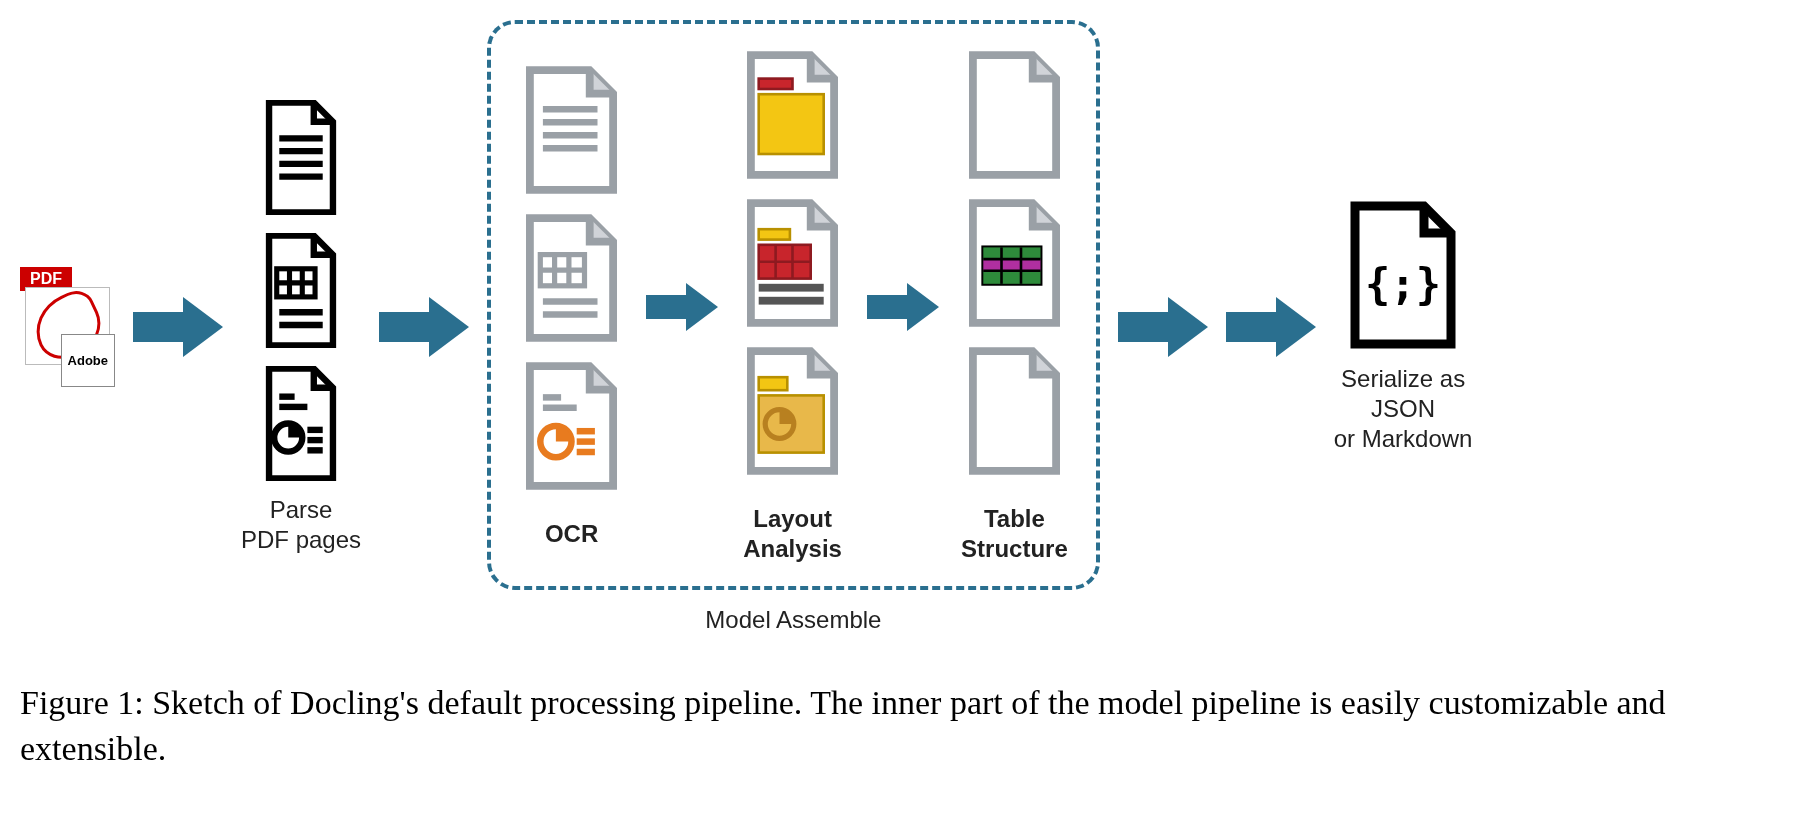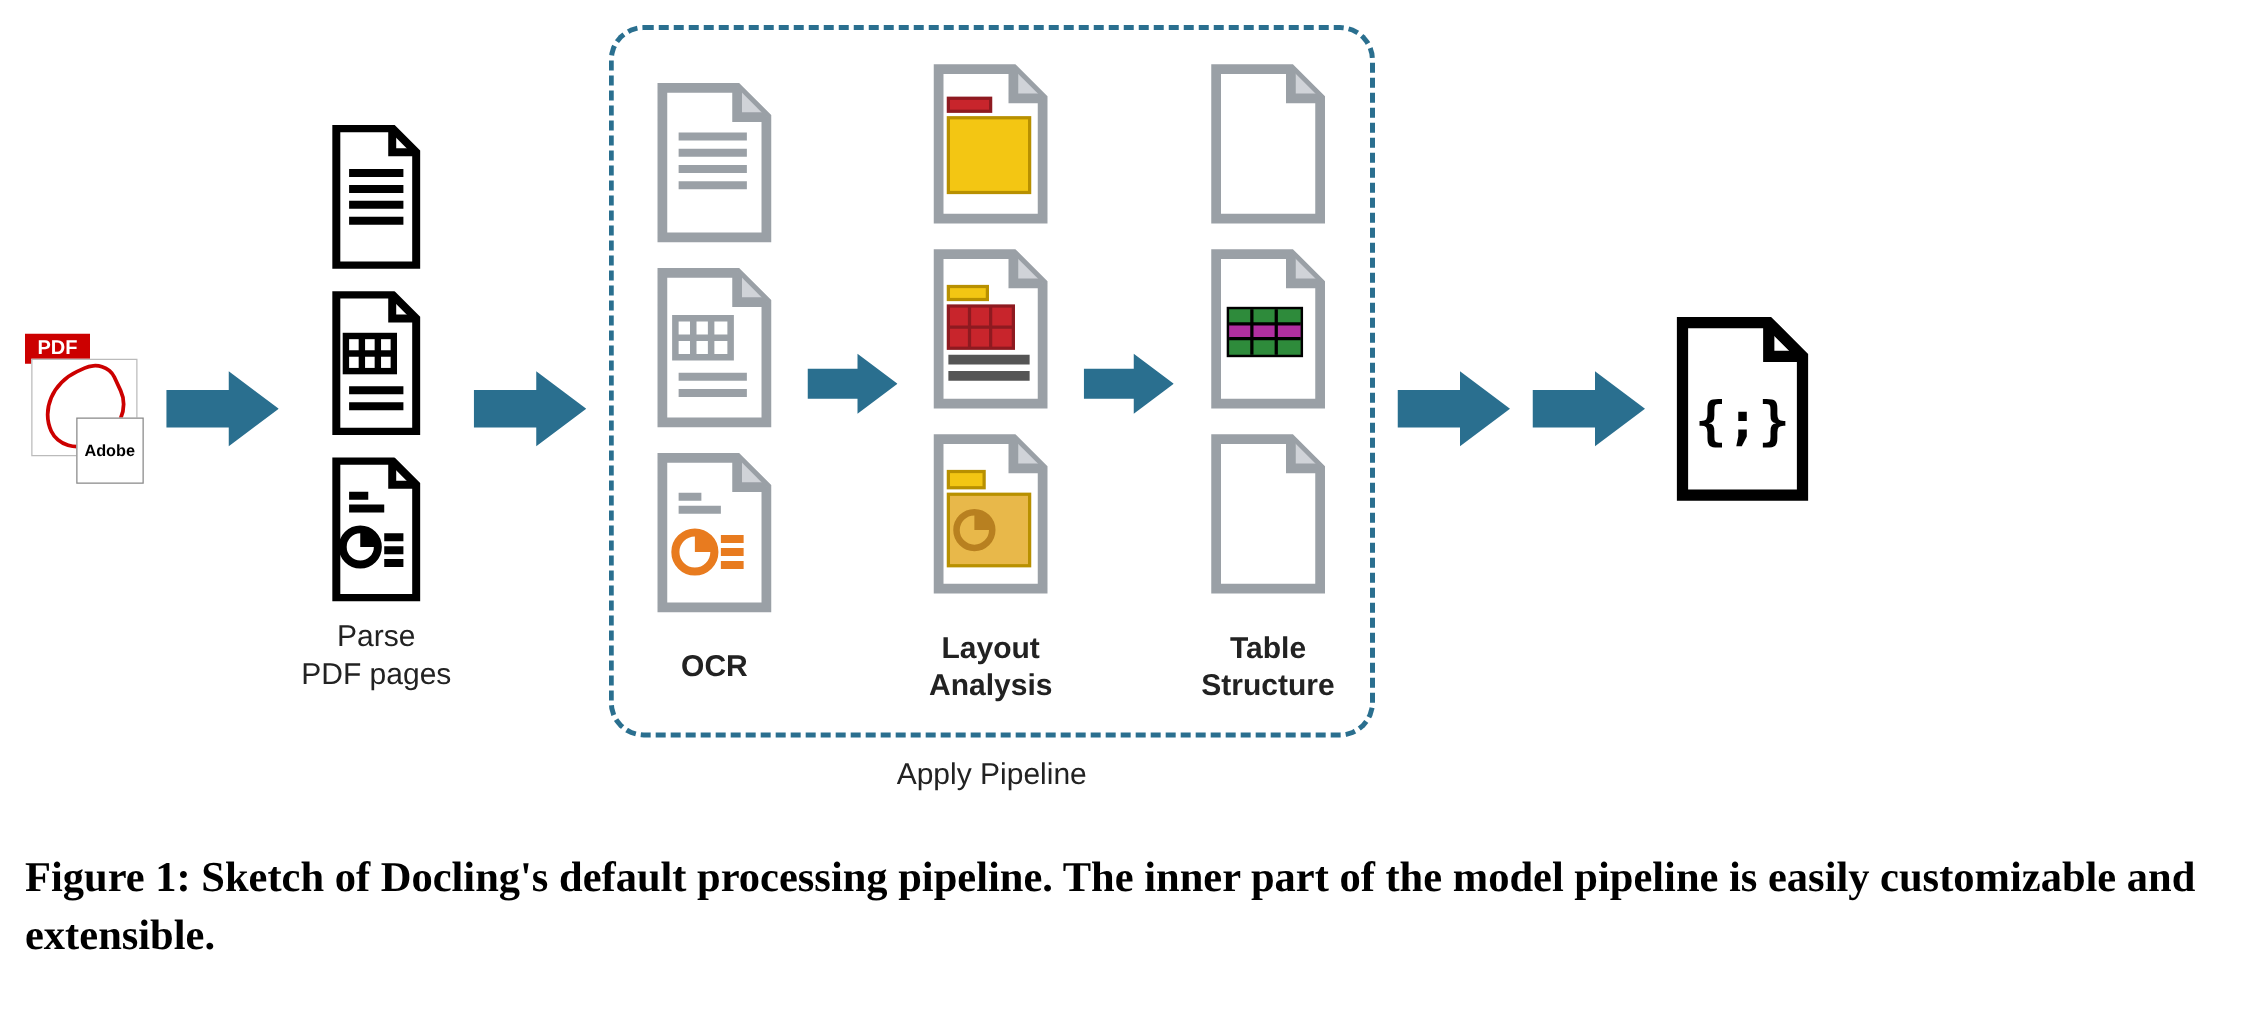--- a/index.html
+++ b/index.html
@@ -147,21 +147,20 @@
     height:150px;
     position:relative;
   }
   .serialize-icon svg{width:100%;height:100%;}
 
   .caption {
     margin-top:46px;
     font-family: Georgia, "Times New Roman", serif;
     font-size:34px;
     line-height:1.35;
-    font-weight:bold;
   }
 </style>
 </head>
 <body>
 
 <div class="diagram-wrap">
 
 <div class="flow">
 
   <div class="stage">
@@ -371,21 +370,21 @@
           <svg viewBox="0 0 80 100">
                 <path d="M8 4h46l18 18v74H8z" fill="#fff" stroke="#9aa0a6" stroke-width="6"></path>
                 <path d="M54 4v18h18" fill="#d0d3d8" stroke="#9aa0a6" stroke-width="6"></path>
               </svg>
         </div>
         <div class="col-label">Table
 Structure</div>
       </div>
 
     </div>
-    <div class="pipeline-outer-label">Apply Pipeline</div>
+    <div class="pipeline-outer-label">Model Assemble</div>
   </div>
 
   <div class="arrow">
     <svg width="90" height="70" viewBox="0 0 90 70">
           <polygon points="0,20 50,20 50,5 90,35 50,65 50,50 0,50" fill="#2a6f8f"></polygon>
         </svg>
   </div>
 
 
   <div class="arrow">
@@ -395,19 +394,22 @@
   </div>
 
   <div class="stage">
     <div class="serialize-icon">
       <svg viewBox="0 0 80 100">
             <path d="M8 4h46l18 18v74H8z" fill="#fff" stroke="#000" stroke-width="6"></path>
             <path d="M54 4v18h18" fill="none" stroke="#000" stroke-width="6"></path>
             <text x="40" y="66" font-size="28" font-family="monospace" font-weight="bold" text-anchor="middle" fill="#000">{;}</text>
           </svg>
     </div>
+    <div class="stage-label">Serialize as
+JSON
+or Markdown</div>
   </div>
 
 </div>
 
 <div class="caption">Figure 1:  Sketch of Docling's default processing pipeline.  The inner part of the model pipeline is easily customizable and extensible.</div>
 
 </div>
 
 </body></html>

